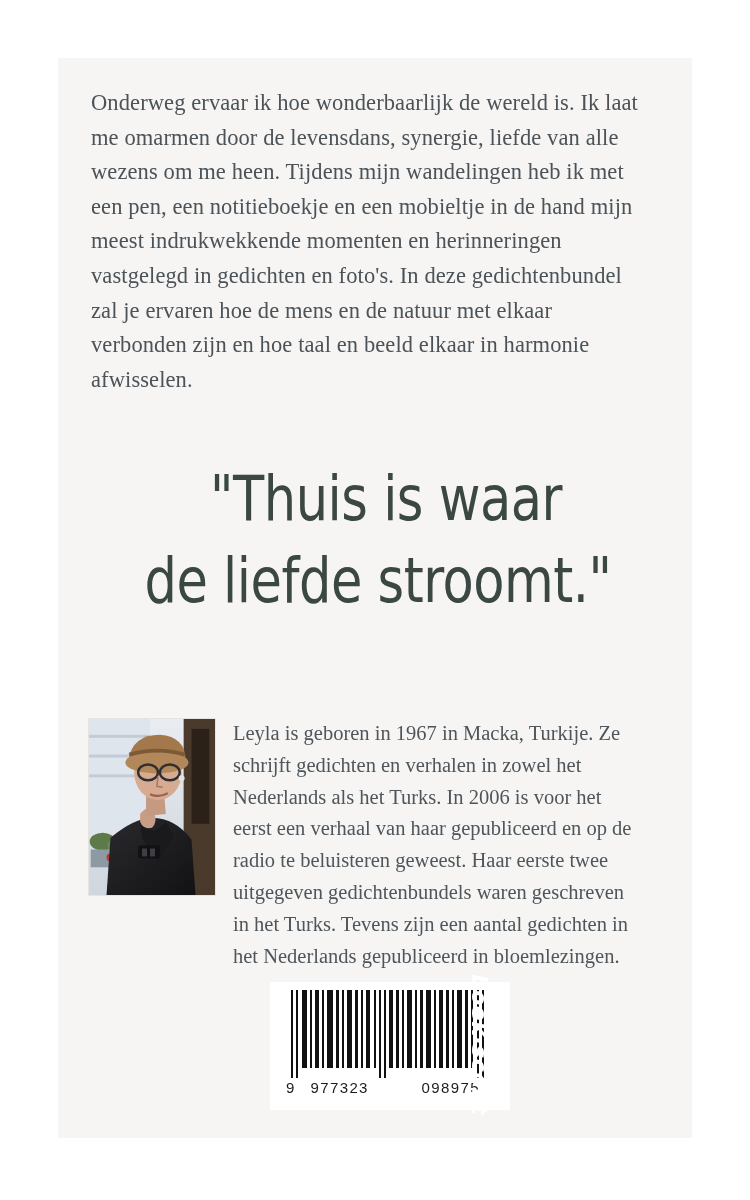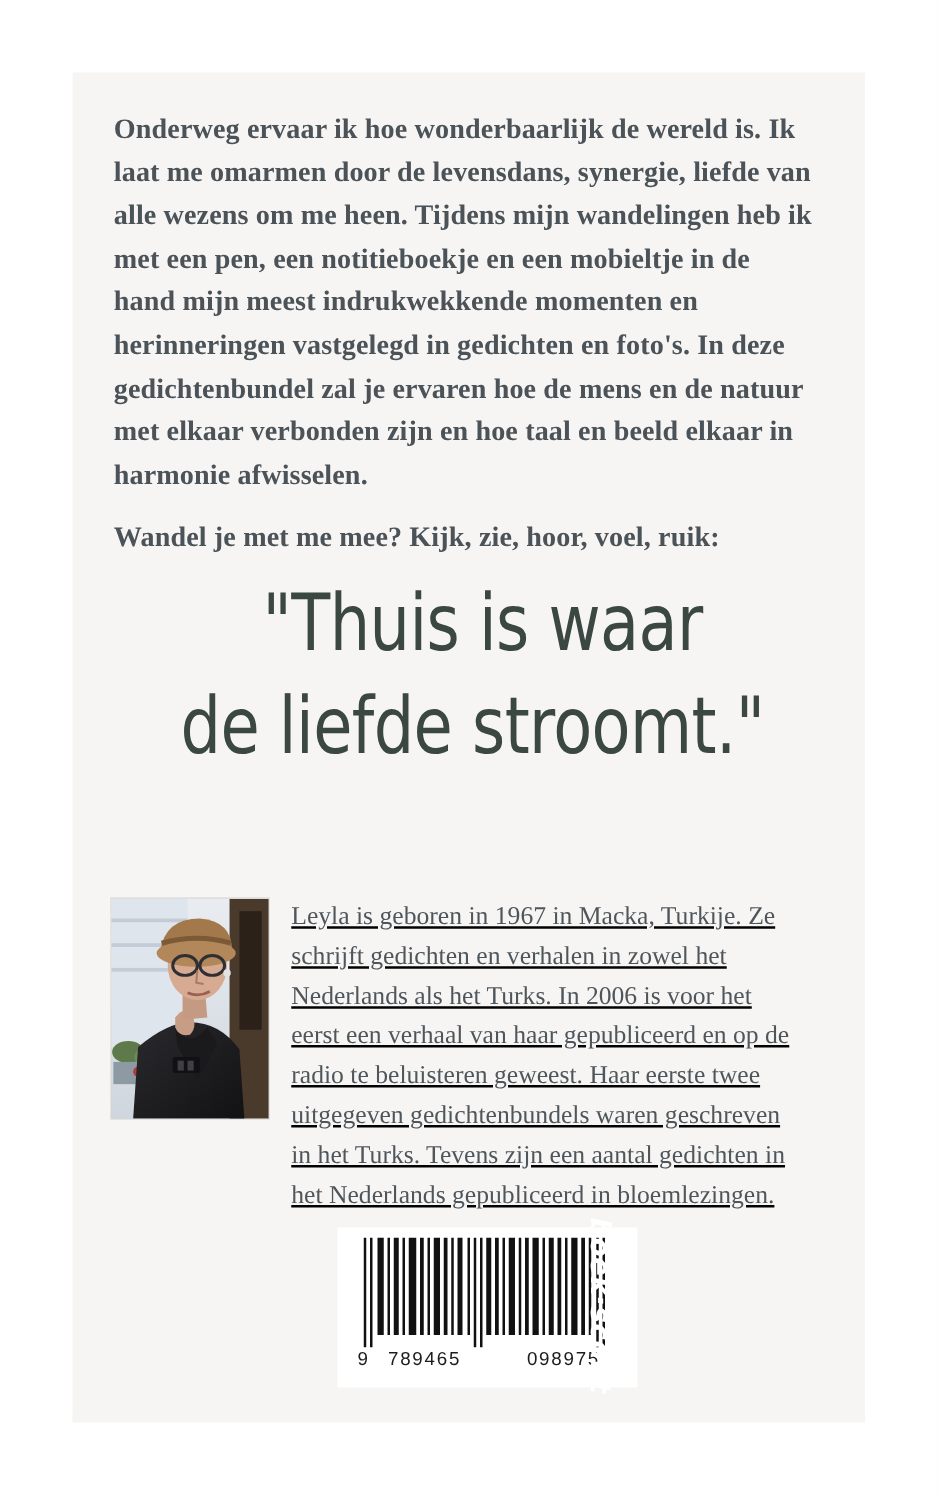--- a/index.html
+++ b/index.html
@@ -24,21 +24,20 @@
     background: #f6f5f3;
     box-sizing: border-box;
   }
 
   
   .blurb {
     position: absolute;
     left: 33px;
     top: 28px;
     width: 562px;
-    font-weight: bold;
   }
   .blurb p {
     margin: 0 0 16px 0;
     font-family: "Liberation Serif", "DejaVu Serif", serif;
     font-size: 22.5px;
     line-height: 34.6px;
     color: #4b5358;
     letter-spacing: 0.1px;
     text-align: left;
   }
@@ -66,21 +65,20 @@
   .quote .qline--2 { padding-left: 0px; }
 
   
   .author-block {
     position: absolute;
     left: 30px;
     top: 660px;
     width: 570px;
     display: flex;
     align-items: flex-start;
-    text-decoration: underline;
   }
   .author-photo {
     position: relative;
     width: 128px;
     height: 178px;
     flex: 0 0 128px;
     overflow: hidden;
     background: #c9cfd6;
     border: 1px solid #e6e4e1;
     box-sizing: border-box;
@@ -160,21 +158,20 @@
     white-space: nowrap;
   }
 </style>
 </head>
 <body>
 
 <div class="cover">
 
   <div class="blurb">
     <p>Onderweg ervaar ik hoe wonderbaarlijk de wereld is. Ik laat me omarmen door de levensdans, synergie, liefde van alle wezens om me heen. Tijdens mijn wandelingen heb ik met een pen, een notitieboekje en een mobieltje in de hand mijn meest indrukwekkende momenten en herinneringen vastgelegd in gedichten en foto's. In deze gedichtenbundel zal je ervaren hoe de mens en de natuur met elkaar verbonden zijn en hoe taal en beeld elkaar in harmonie afwisselen.</p>
-    <p>Wandel je met me mee? Kijk, zie, hoor, voel, ruik:</p>
   </div>
 
   <div class="quote">
     <span class="qline qline--1">"Thuis is waar</span>
     <span class="qline qline--2">de liefde stroomt."</span>
   </div>
 
   <div class="author-block">
 
     <div class="author-photo">
@@ -270,21 +267,21 @@
         <rect x="165" y="0" width="2" height="78"></rect>
         <rect x="170" y="0" width="5" height="78"></rect>
         <rect x="178" y="0" width="3" height="78"></rect>
         <rect x="184" y="0" width="2" height="78"></rect>
         <rect x="190" y="0" width="2" height="88"></rect>
         <rect x="195" y="0" width="2" height="88"></rect>
       </g>
     </svg>
     <div class="barcode-digits">
       <span class="d-lead">9</span>
-      <span class="d-mid">789465</span>
+      <span class="d-mid">977323</span>
       <span class="d-right">098975</span>
     </div>
   </div>
 
   <div class="publisher">
     <span>boek·scout</span>
   </div>
 
 </div>
 

